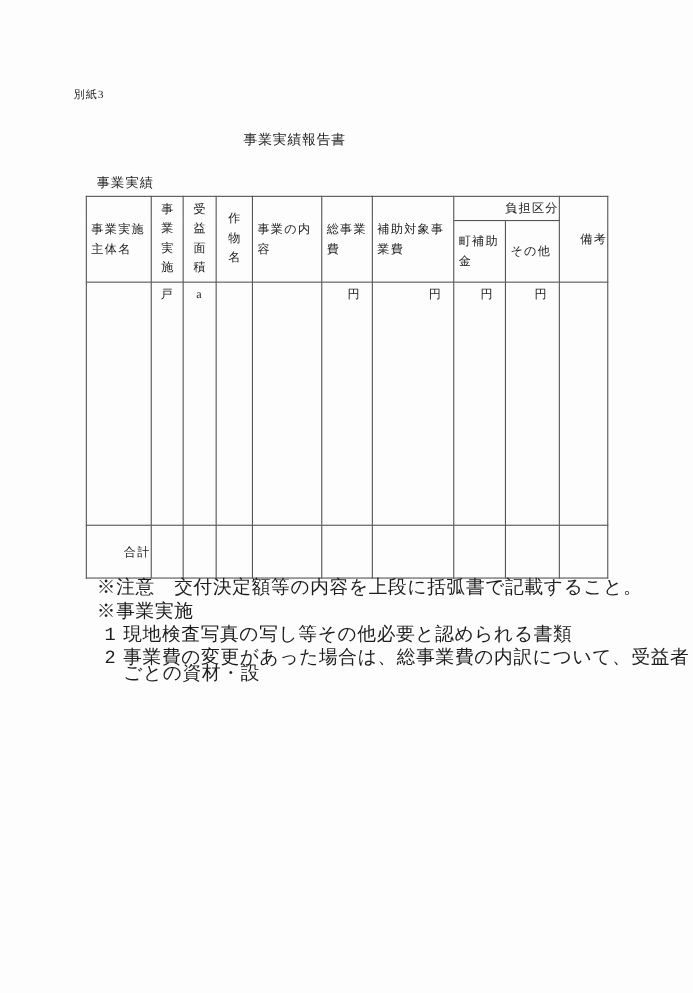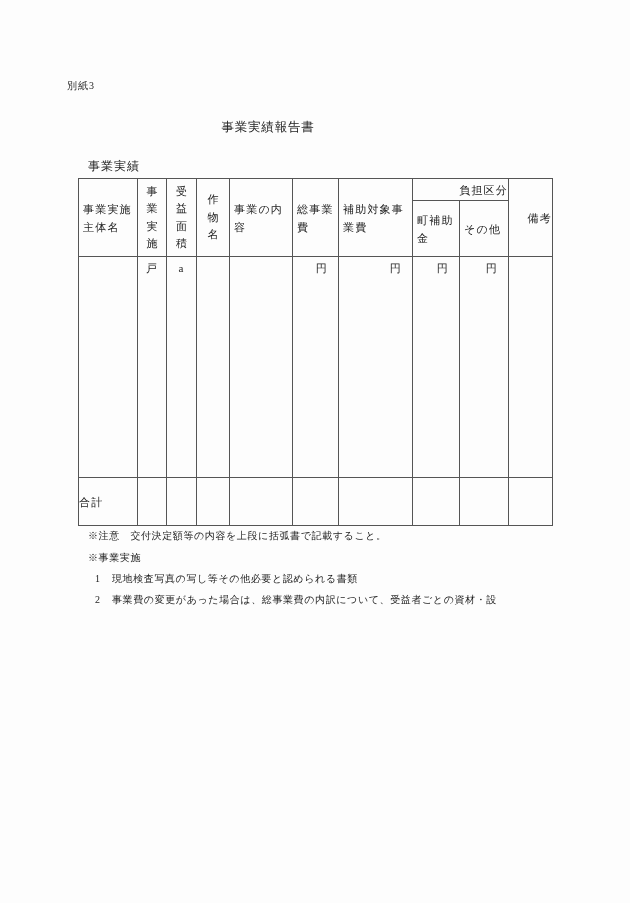--- a/index.html
+++ b/index.html
@@ -27,23 +27,23 @@
   td.hdr.lpad{padding-left:4px;padding-right:2px;text-align:left;font-family:Liberation Serif, serif;}
   td.hdr.ctr{text-align:right;}
   .vert{width:13px;margin:0 auto;word-break:break-all;line-height:17.5px;text-align:center;letter-spacing:0;}
   tr.h1 td{height:21px;}
   tr.h2 td{height:55px;}
   tr.body-row td{height:220px;vertical-align:top;position:relative;}
   tr.total-row td{height:47px;}
   .unit-ctr{display:block;text-align:center;padding-top:2px;}
   .unit-yen{display:block;text-align:right;padding:2px 10px 0 0;}
   .tax-note{position:absolute;left:4px;top:45px;line-height:18px;letter-spacing:2px;white-space:pre-line;margin-left:44px;}
-  .total-label{text-align:left;letter-spacing:1.5px;}
+  .total-label{text-align:right;letter-spacing:1.5px;}
 
-  .note{position:absolute;font-size:10px;letter-spacing:0.6px;line-height:14px;}
+  .note{position:absolute;font-size:17px;letter-spacing:0.6px;line-height:14px;font-family:Liberation Mono, monospace;}
   .note-item{display:flex;}
   .note-num{width:9px;flex:none;}
   .note-gap{width:8px;flex:none;}
 </style>
 </head>
 <body>
 
 <div class="page">
 
   <div class="attachment-label">別紙3</div>

